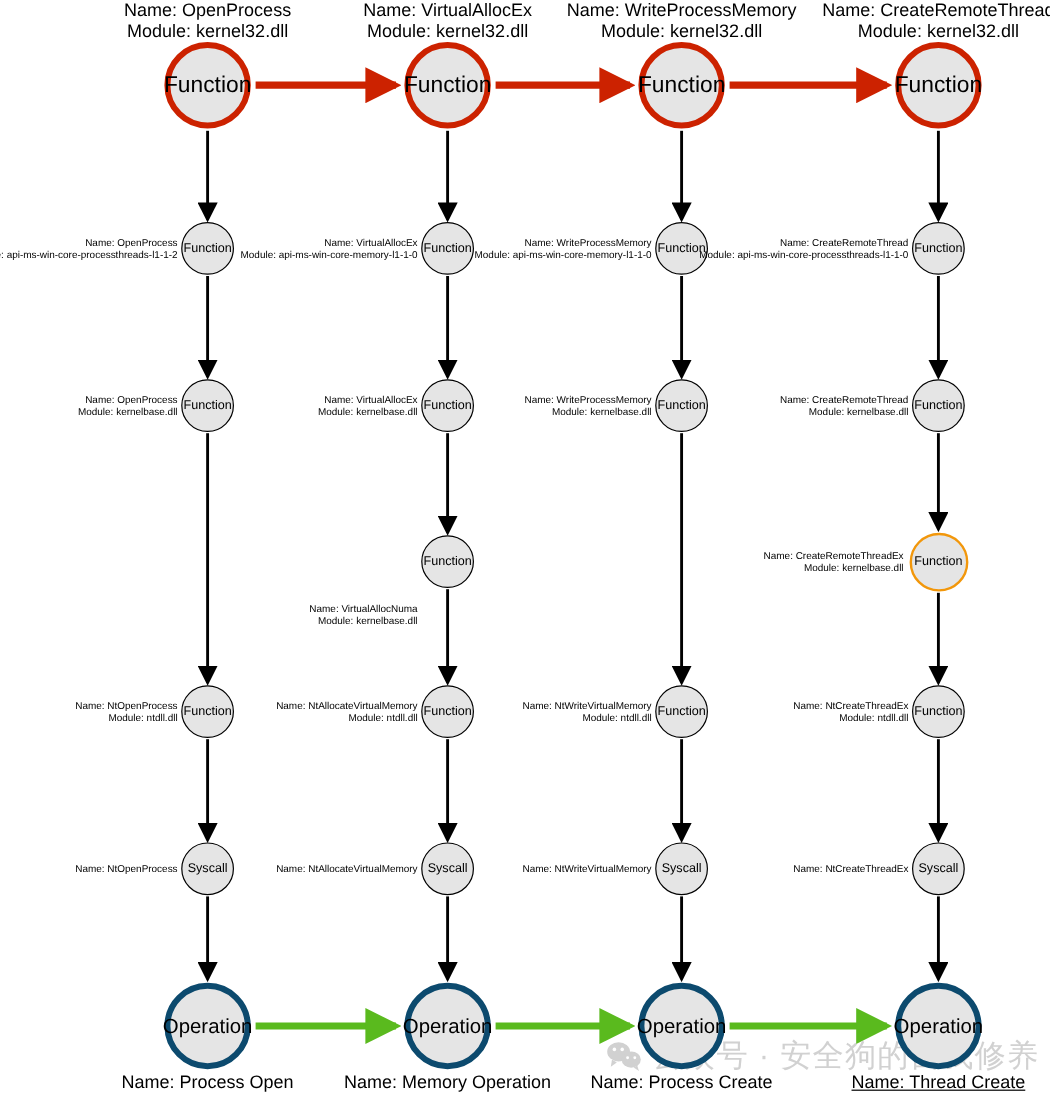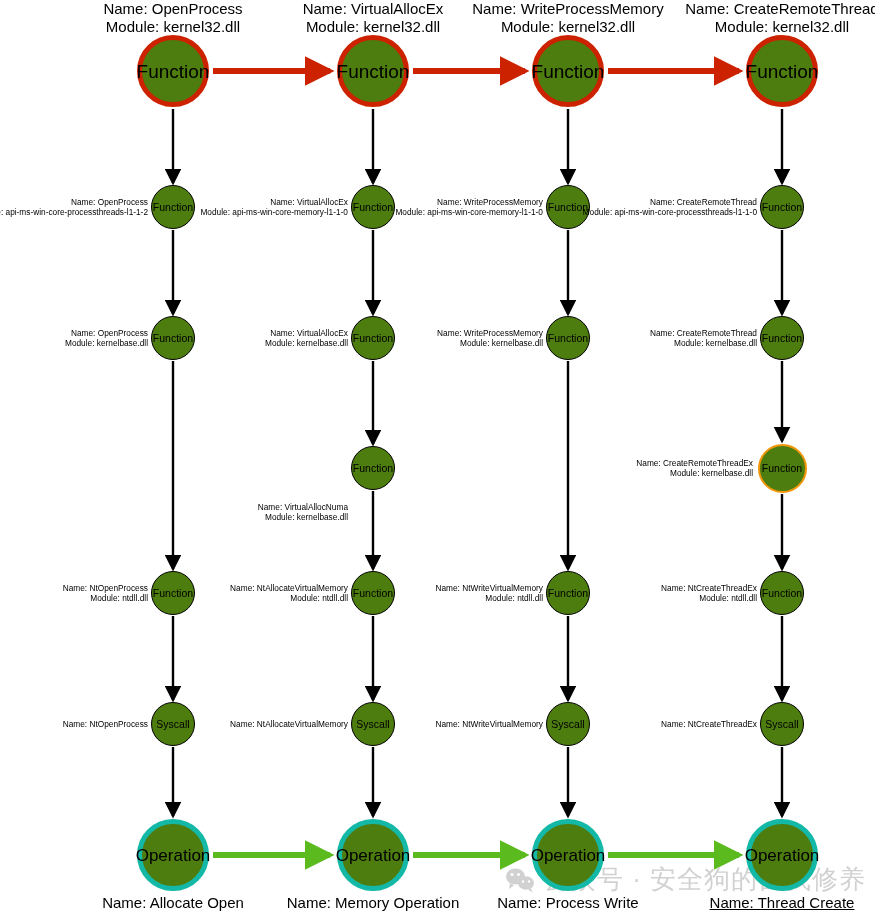--- a/index.html
+++ b/index.html
@@ -22,41 +22,41 @@
     position: absolute;
     left: 0;
     top: 0;
     width: 875px;
     height: 911px;
     pointer-events: none;
   }
   .node {
     position: absolute;
     border-radius: 50%;
-    background: #4d7c0f;
+    background: #e5e5e5;
     display: flex;
     align-items: center;
     justify-content: center;
     box-sizing: border-box;
     text-align: center;
     line-height: 1;
     z-index: 5;
   }
   .node-big {
     width: 72px;
     height: 72px;
     border: 5px solid #cc2200;
     font-size: 19px;
     margin-left: -36px;
     margin-top: -36px;
   }
   .node-op {
     width: 72px;
     height: 72px;
-    border: 5px solid #14b8a6;
+    border: 5px solid #0c4a6e;
     font-size: 17px;
     margin-left: -36px;
     margin-top: -36px;
   }
   .node-small {
     width: 44px;
     height: 44px;
     border: 1.6px solid #000000;
     font-size: 10.5px;
     margin-left: -22px;
@@ -208,21 +208,21 @@
   </div>
   <div class="node node-small" style="left:173px; top:593px;">Function</div>
 
   <div class="caption caption-left" style="left:148px; top:724px;">
     <div>Name: NtOpenProcess</div>
   </div>
   <div class="node node-small" style="left:173px; top:724px;">Syscall</div>
 
   <div class="node node-op" style="left:173px; top:855px;">Operation</div>
   <div class="caption caption-bottom" style="left:173px; top:894px;">
-    <div>Name: Allocate Open</div>
+    <div>Name: Process Open</div>
   </div>
 
   <div class="caption caption-top" style="left:373px; top:0px;">
     <div>Name: VirtualAllocEx</div>
     <div>Module: kernel32.dll</div>
   </div>
   <div class="node node-big" style="left:373px; top:71px;">Function</div>
 
   <div class="caption caption-left" style="left:348px; top:207px;">
     <div>Name: VirtualAllocEx</div>
@@ -282,21 +282,21 @@
   </div>
   <div class="node node-small" style="left:568px; top:593px;">Function</div>
 
   <div class="caption caption-left" style="left:543px; top:724px;">
     <div>Name: NtWriteVirtualMemory</div>
   </div>
   <div class="node node-small" style="left:568px; top:724px;">Syscall</div>
 
   <div class="node node-op" style="left:568px; top:855px;">Operation</div>
   <div class="caption caption-bottom" style="left:568px; top:894px;">
-    <div>Name: Process Write</div>
+    <div>Name: Process Create</div>
   </div>
 
   <div class="caption caption-top" style="left:782px; top:0px;">
     <div>Name: CreateRemoteThread</div>
     <div>Module: kernel32.dll</div>
   </div>
   <div class="node node-big" style="left:782px; top:71px;">Function</div>
 
   <div class="caption caption-left" style="left:757px; top:207px;">
     <div>Name: CreateRemoteThread</div>

